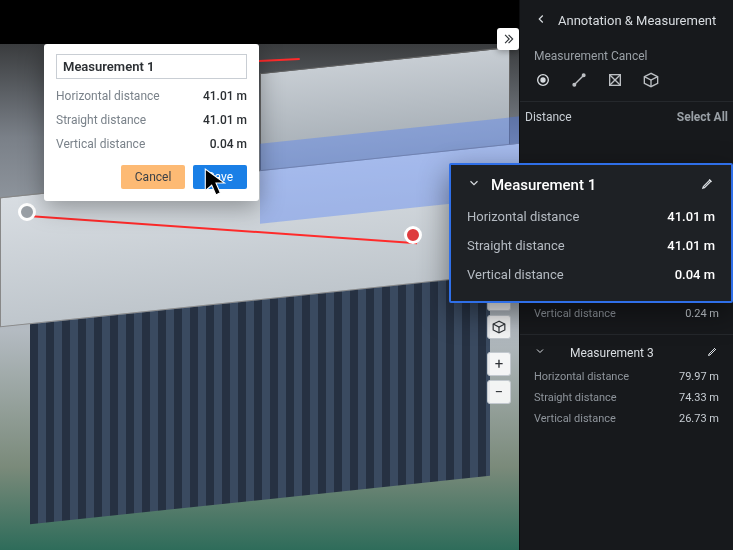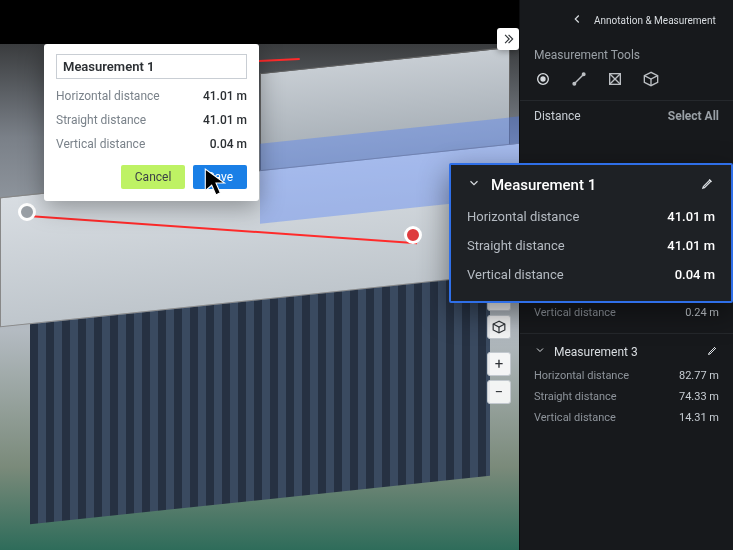--- a/index.html
+++ b/index.html
@@ -23,40 +23,40 @@
 .pin.red  { background: #de3b3e; }
 
 
 .popup { position: absolute; left: 44px; top: 44px; width: 215px; background: #fff; border-radius: 3px; box-shadow: 0 6px 24px rgba(0,0,0,.35); padding: 10px 12px 12px; }
 .popup-title { width: 100%; border: 1px solid #c9ced4; padding: 4px 6px; font-size: 13px; font-weight: 600; color: #2b2f33; }
 .popup-row { display: flex; justify-content: space-between; font-size: 12px; color: #2b2f33; margin-top: 10px; }
 .popup-row .lbl { color: #7a828a; }
 .popup-row .val { color: #2b2f33; font-weight: 500; }
 .popup-actions { display: flex; justify-content: flex-end; gap: 8px; margin-top: 14px; }
 .btn { font-size: 12px; padding: 5px 14px; border-radius: 2px; border: none; cursor: pointer; }
-.btn-cancel { background: #bef264; color: #3c4147; }
+.btn-cancel { background: #fdba74; color: #3c4147; }
 .btn-save   { background: #1a7fe6; color: #fff; }
 
 .cursor { position: absolute; left: 203px; top: 167px; width: 26px; height: 30px; pointer-events: none; }
 
 
 .side { position: absolute; right: 0; top: 0; width: 214px; height: 550px; background: #17191c; color: #d9dde1; border-left: 1px solid #0c0d0f; }
-.side-hdr { display: flex; align-items: center; gap: 10px; padding: 12px 14px 10px; font-size: 10px; margin-left: 36px; }
+.side-hdr { display: flex; align-items: center; gap: 10px; padding: 12px 14px 10px; font-size: 13px; }
 .side-hdr .back svg { stroke: #d9dde1; }
 .side-sec-title { font-size: 12px; color: #9aa0a6; padding: 10px 14px 8px; }
 .tools { display: flex; gap: 18px; padding: 0 14px 12px; align-items: center; }
 .tool { width: 18px; height: 18px; display: flex; align-items: center; justify-content: center; opacity: .85; cursor: pointer; }
 .tool.sel { opacity: 1; }
 .tool svg { stroke: #d9dde1; fill: none; }
 
-.list-hdr { display: flex; justify-content: space-between; align-items: center; font-size: 12px; color: #c7cdd3; padding: 8px 14px 6px; border-top: 1px solid #25282c; }
+.list-hdr { display: flex; justify-content: space-between; align-items: center; font-size: 12px; color: #c7cdd3; padding: 8px 5px 6px; border-top: 1px solid #25282c; }
 
 .mgroup { padding: 6px 14px 10px; border-top: 1px solid #25282c; font-size: 12px; }
 .mgroup .head { display: flex; align-items: center; justify-content: space-between; padding: 4px 0 6px; }
-.mgroup .head-left { display: flex; align-items: center; gap: 8px; }
+.mgroup .head-left { display: flex; align-items: center; gap: 24px; }
 .mgroup .row { display: flex; justify-content: space-between; color: #c7cdd3; padding: 4px 0; font-size: 11px; }
 .mgroup .row .lbl { color: #8e949b; }
 
 .chev svg { stroke: #d9dde1; }
 .pencil svg { stroke: #d9dde1; }
 
 
 .hlcard { position: absolute; left: 449px; top: 163px; width: 284px; background: #1e2125; border: 2px solid #2f6fe8; border-radius: 2px; padding: 10px 16px 12px; box-shadow: 0 10px 30px rgba(0,0,0,.45); }
 .hlcard .head { display: flex; align-items: center; justify-content: space-between; margin-bottom: 8px; }
 .hlcard .head-left { display: flex; align-items: center; gap: 10px; }
@@ -146,21 +146,21 @@
   <div class="side">
     <div class="side-hdr">
       <span class="back">
         <svg width="14" height="14" viewBox="0 0 24 24" fill="none" stroke-width="2">
             <polyline points="15 18 9 12 15 6"></polyline>
           </svg>
       </span>
       <span>Annotation &amp; Measurement</span>
     </div>
 
-    <div class="side-sec-title">Measurement Tools</div>
+    <div class="side-sec-title">Measurement Cancel</div>
     <div class="tools">
       <span class="tool sel">
         <svg width="16" height="16" viewBox="0 0 24 24" stroke-width="2">
             <circle cx="12" cy="12" r="8"></circle>
             <circle cx="12" cy="12" r="3" fill="#d9dde1"></circle>
           </svg>
       </span>
       <span class="tool">
         <svg width="16" height="16" viewBox="0 0 24 24" stroke-width="2">
             <circle cx="5" cy="19" r="2" fill="#d9dde1"></circle>
@@ -214,29 +214,29 @@
               </svg></span>
           <span>Measurement 3</span>
         </span>
         <span class="pencil"><svg width="12" height="12" viewBox="0 0 24 24" fill="none" stroke-width="2">
               <path d="M3 21l3-1 11-11-2-2L4 18l-1 3z"></path>
               <path d="M14 6l4 4"></path>
             </svg></span>
       </div>
       <div class="row">
           <span class="lbl">Horizontal distance</span>
-          <span>82.77 m</span>
+          <span>79.97 m</span>
         </div>
       <div class="row">
           <span class="lbl">Straight distance</span>
           <span>74.33 m</span>
         </div>
       <div class="row">
           <span class="lbl">Vertical distance</span>
-          <span>14.31 m</span>
+          <span>26.73 m</span>
         </div>
     </div>
   </div>
 
   <div class="hlcard">
     <div class="head">
       <span class="head-left">
         <span class="chev"><svg width="14" height="14" viewBox="0 0 24 24" fill="none" stroke="#fff" stroke-width="2">
               <polyline points="6 9 12 15 18 9"></polyline>
             </svg></span>

